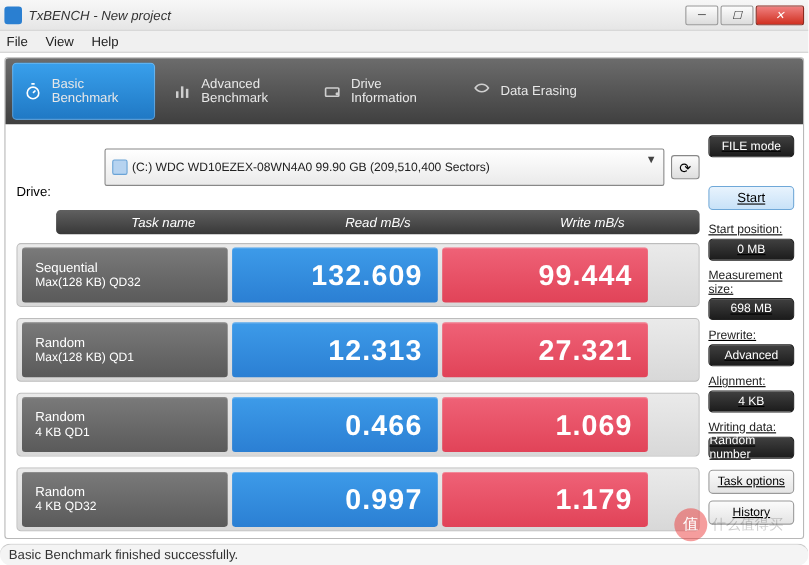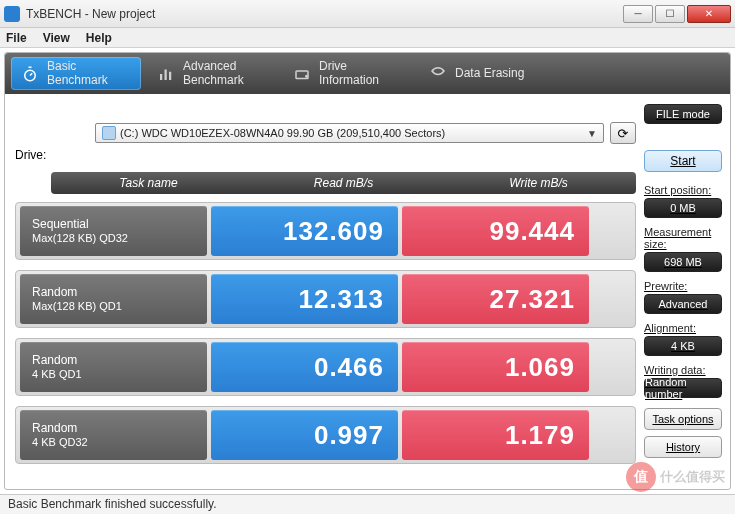--- a/index.html
+++ b/index.html
@@ -1,49 +1,49 @@
 <!DOCTYPE html>
 <html><head>
 <meta charset="utf-8">
 <style>
 * { box-sizing: border-box; margin: 0; padding: 0; font-family: "Segoe UI", Tahoma, sans-serif; }
 body { width: 735px; height: 514px; background: #fff; overflow: hidden; font-size: 12px; }
 
 
-.titlebar { height: 28px; background: linear-gradient(to bottom, #f7f7f7, #e6e6e6); border-bottom: 1px solid #c8c8c8; display: flex; align-items: center; padding: 0 4px; }
+.titlebar { height: 28px; background: linear-gradient(to bottom, #f7f7f7, #e6e6e6); border-bottom: 1px solid #c8c8c8; display: flex; align-items: center; padding: 0 4px; font-style: italic; }
 .titlebar .icon { width: 16px; height: 16px; background: #2a7fd1; border-radius: 3px; margin-right: 6px; }
 .titlebar .title { flex: 1; color: #333; font-size: 12px; }
 .titlebar .winbtns { display: flex; }
 .titlebar .winbtn { width: 30px; height: 18px; margin-left: 2px; border: 1px solid #999; background: linear-gradient(to bottom, #fdfdfd, #dcdcdc); border-radius: 2px; display: flex; align-items: center; justify-content: center; font-size: 10px; color: #333; }
 .titlebar .winbtn.close { background: linear-gradient(to bottom, #f08080, #d03020); color: #fff; border-color: #8a2a20; width: 44px; }
 
 
-.menubar { height: 20px; background: #f0f0f0; display: flex; align-items: center; padding: 0 6px; font-size: 12px; color: #222; border-bottom: 1px solid #d0d0d0; font-weight: bold; }
+.menubar { height: 20px; background: #f0f0f0; display: flex; align-items: center; padding: 0 6px; font-size: 12px; color: #222; border-bottom: 1px solid #d0d0d0; }
 .menubar span { margin-right: 16px; cursor: default; }
 
 
 .client { background: #fff; border: 1px solid #b8b8b8; margin: 4px; border-radius: 3px; height: 438px; display: flex; flex-direction: column; }
 
 
-.tabs { height: 41px; background: linear-gradient(to bottom, #6c6c6c, #3f3f3f); border-top-left-radius: 3px; border-top-right-radius: 3px; display: flex; align-items: stretch; padding: 4px 6px; gap: 6px; }
+.tabs { height: 60px; background: linear-gradient(to bottom, #6c6c6c, #3f3f3f); border-top-left-radius: 3px; border-top-right-radius: 3px; display: flex; align-items: stretch; padding: 4px 6px; gap: 6px; }
 .tab { flex: 0 0 auto; min-width: 130px; display: flex; align-items: center; color: #e8e8e8; font-size: 12px; padding: 0 10px; border-radius: 4px; cursor: default; }
 .tab.active { background: linear-gradient(to bottom, #39a0ec, #1f78c4); box-shadow: inset 0 0 0 1px rgba(255,255,255,.25); }
 .tab .ticon { width: 18px; height: 18px; margin-right: 8px; display: inline-flex; align-items: center; justify-content: center; }
 .tab .ticon svg { width: 18px; height: 18px; }
 .tab .tlabel { line-height: 1.1; }
 
 
 .body { flex: 1; display: flex; padding: 10px 8px 6px 10px; gap: 8px; }
 
 
 .main { flex: 1; display: flex; flex-direction: column; }
 
 .driveRow { display: flex; align-items: center; margin-bottom: 10px; }
 .driveRow .lbl { width: 80px; font-size: 12px; margin-top: 44px; }
-.driveSelect { flex: 1; height: 20px; border: 1px solid #888; border-radius: 2px; background: linear-gradient(to bottom,#fff,#eaeaea); display: flex; align-items: center; padding: 0 6px; font-size: 11px; color: #222; position: relative; }
+.driveSelect { flex: 1; height: 34px; border: 1px solid #888; border-radius: 2px; background: linear-gradient(to bottom,#fff,#eaeaea); display: flex; align-items: center; padding: 0 6px; font-size: 11px; color: #222; position: relative; }
 .driveSelect .caret { position: absolute; right: 6px; top: 4px; font-size: 10px; color: #444; }
 .driveSelect .dicon { width: 14px; height: 14px; margin-right: 4px; background:#b6d3f0; border:1px solid #6aa3d6; border-radius:2px; display:inline-block; }
 .refreshBtn { width: 26px; height: 22px; margin-left: 6px; border: 1px solid #888; border-radius: 3px; background: linear-gradient(to bottom,#fdfdfd,#dedede); display: flex; align-items: center; justify-content: center; font-size: 13px; }
 
 
 .hdrRow { height: 22px; background: linear-gradient(to bottom,#606060,#383838); border-radius: 4px; display: flex; color: #fff; font-style: italic; font-weight: 500; font-size: 12px; align-items: center; margin-left: 36px; }
 .hdrRow > div { text-align: center; }
 .colTask { width: 195px; }
 .colRead { width: 195px; }
 .colWrite { width: 195px; }
@@ -58,23 +58,23 @@
 
 
 .side { width: 112px; display: flex; flex-direction: column; text-decoration: underline; }
 .darkBtn { height: 20px; background: linear-gradient(to bottom,#3f3f3f,#1c1c1c); color: #fff; border: 1px solid #222; border-radius: 4px; font-size: 11px; display: flex; align-items: center; justify-content: center; margin-bottom: 4px; }
 .startBtn { height: 22px; background: linear-gradient(to bottom,#e8f3fd,#c8e2f8); border: 1px solid #6fa8d8; border-radius: 4px; font-size: 12px; color: #000; display: flex; align-items: center; justify-content: center; margin-bottom: 8px; }
 .grayBtn { height: 22px; background: linear-gradient(to bottom,#fbfbfb,#e4e4e4); border: 1px solid #9a9a9a; border-radius: 4px; font-size: 11px; color: #000; display: flex; align-items: center; justify-content: center; margin-top: 6px; }
 .sideLbl { font-size: 11px; color: #222; margin-top: 4px; margin-bottom: 2px; }
 .spacerTop { height: 22px; }
 
 
-.status { height: 20px; border-top: 1px solid #c8c8c8; padding: 2px 8px; font-size: 12px; color: #333; background: #f4f4f4; }
-
-.watermark { position: absolute; right: 10px; bottom: 22px; font-size: 13px; color: rgba(0,0,0,.2); font-family: sans-serif; pointer-events:none;font-weight:bold; }
+.status { height: 20px; border-top: 1px solid #c8c8c8; padding: 2px 8px; font-size: 12px; color: #333; background: #f4f4f4; border-radius: 10px; }
+
+.watermark { position: absolute; right: 23px; bottom: 22px; font-size: 13px; color: rgba(0,0,0,.2); font-family: sans-serif; pointer-events:none; }
 .wm-circle { display:inline-flex; width:30px; height:30px; border-radius:50%; background:rgba(235,60,60,.5); color:#fff; align-items:center; justify-content:center; font-size:14px; margin-right:4px; }
 </style>
 </head>
 <body>
 
 <div class="titlebar">
   <div class="icon"></div>
   <div class="title">TxBENCH - New project</div>
   <div class="winbtns">
     <div class="winbtn">─</div>

